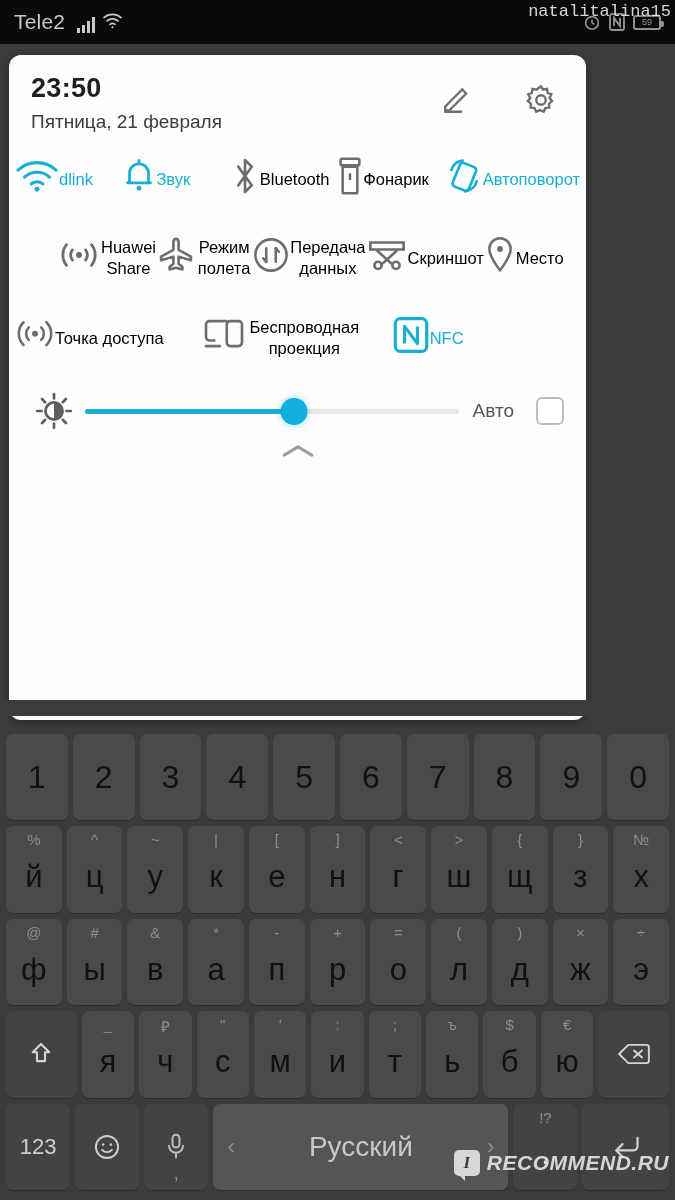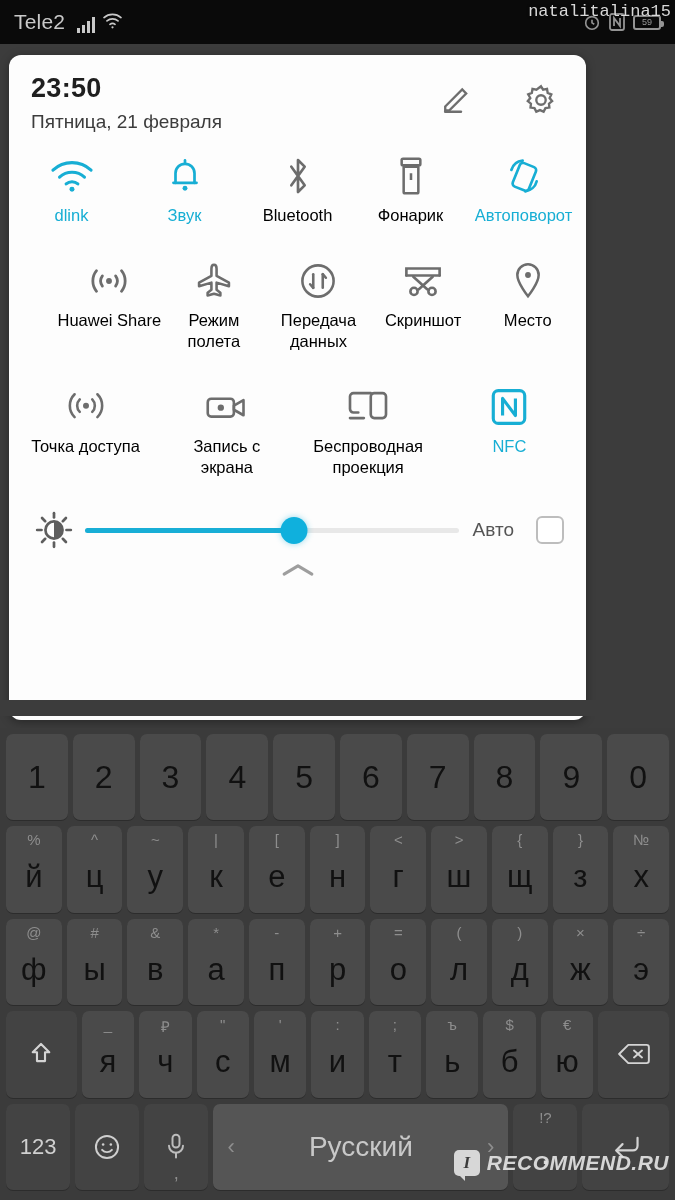--- a/index.html
+++ b/index.html
@@ -68,21 +68,21 @@
   #header-actions { display: flex; align-items: center; gap: 50px; padding-top: 10px; padding-right: 6px; }
   #header-actions svg { display: block; }
 
   
   .tile-row {
     display: flex;
     padding: 0 6px;
   }
   .tile {
     flex: 1 1 20%;
-    display: flex; flex-direction: column;
+    display: flex; flex-direction: row;
     align-items: center; justify-content: flex-start;
     padding-top: 6px;
     cursor: pointer;
   }
   .tile .ico { height: 46px; display: flex; align-items: center; justify-content: center; }
   .tile .lbl {
     margin-top: 6px; font-size: 16.5px; line-height: 21px;
     text-align: center; color: #000000; max-width: 118px;
   }
   .tile.on .lbl { color: #17aed4; }
@@ -367,30 +367,20 @@
             <path d="M9.4 17.6a6.5 6.5 0 0 1 0-9.2"></path>
               <path d="M18.6 8.4a6.5 6.5 0 0 1 0 9.2"></path>
             <path d="M5.6 21.4a11.8 11.8 0 0 1 0-16.8"></path>
               <path d="M22.4 4.6a11.8 11.8 0 0 1 0 16.8"></path>
           </svg>
         </span>
         <span class="lbl">Точка доступа</span>
       </div>
       <div class="tile">
         <span class="ico">
-          <svg width="44" height="30" viewBox="0 0 32 20" fill="none" stroke="#6d6d6d" stroke-width="1.9" stroke-linejoin="round">
-            <rect x="2" y="4" width="19" height="13" rx="2.5"></rect>
-            <path d="M21 9l7-4v11l-7-4z"></path>
-            <circle cx="11.5" cy="10.5" r="2.3" fill="#6d6d6d" stroke="none"></circle>
-          </svg>
-        </span>
-        <span class="lbl">Запись с экрана</span>
-      </div>
-      <div class="tile">
-        <span class="ico">
           <svg width="42" height="36" viewBox="0 0 30 26" fill="none" stroke="#6d6d6d" stroke-width="1.9" stroke-linecap="round" stroke-linejoin="round">
             <path d="M17 3H4.5A2.5 2.5 0 0 0 2 5.5v9A2.5 2.5 0 0 0 4.5 17H8"></path>
             <path d="M2 21h10"></path>
             <rect x="17" y="3" width="11" height="18" rx="2.5"></rect>
           </svg>
         </span>
         <span class="lbl">Беспроводная проекция</span>
       </div>
       <div class="tile on">
         <span class="ico">

